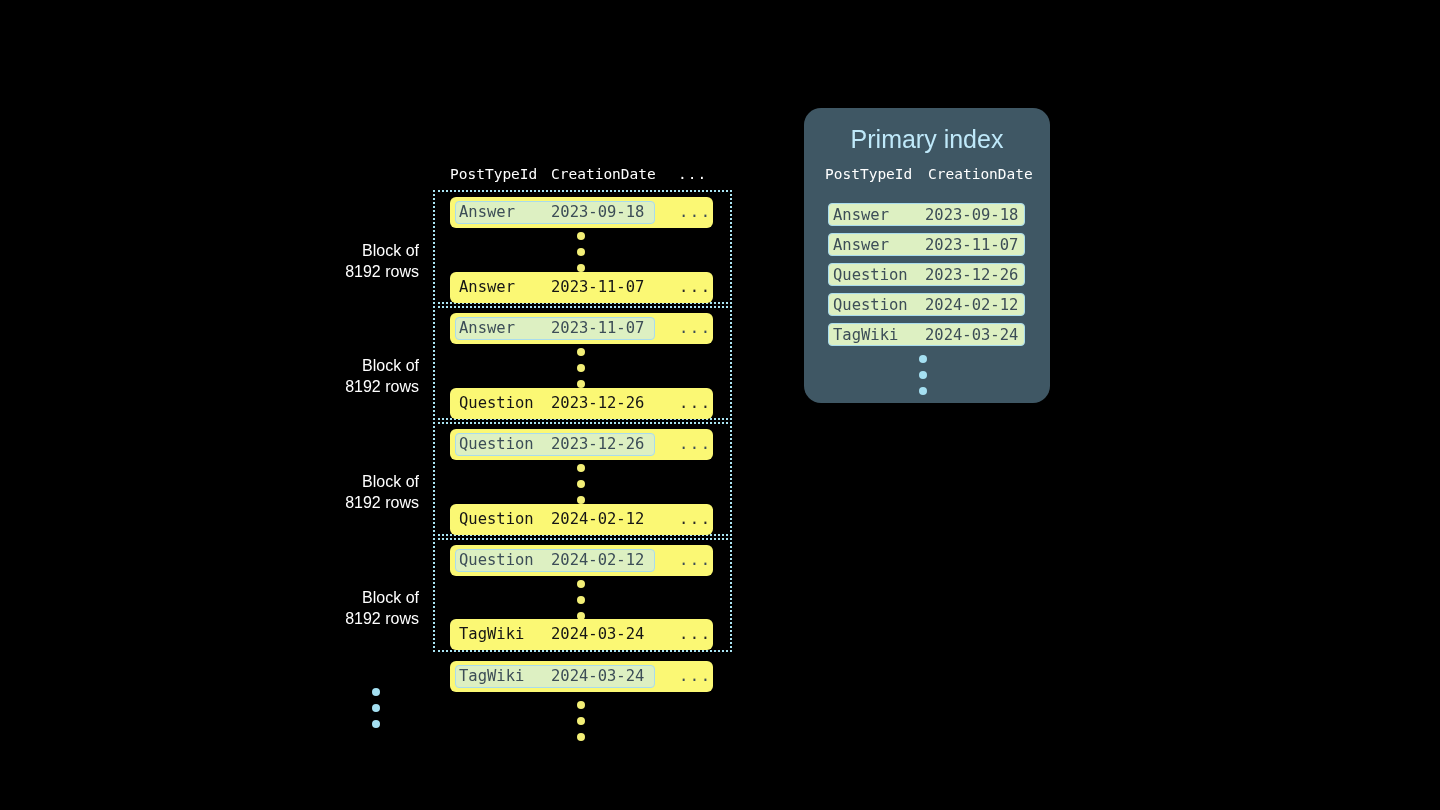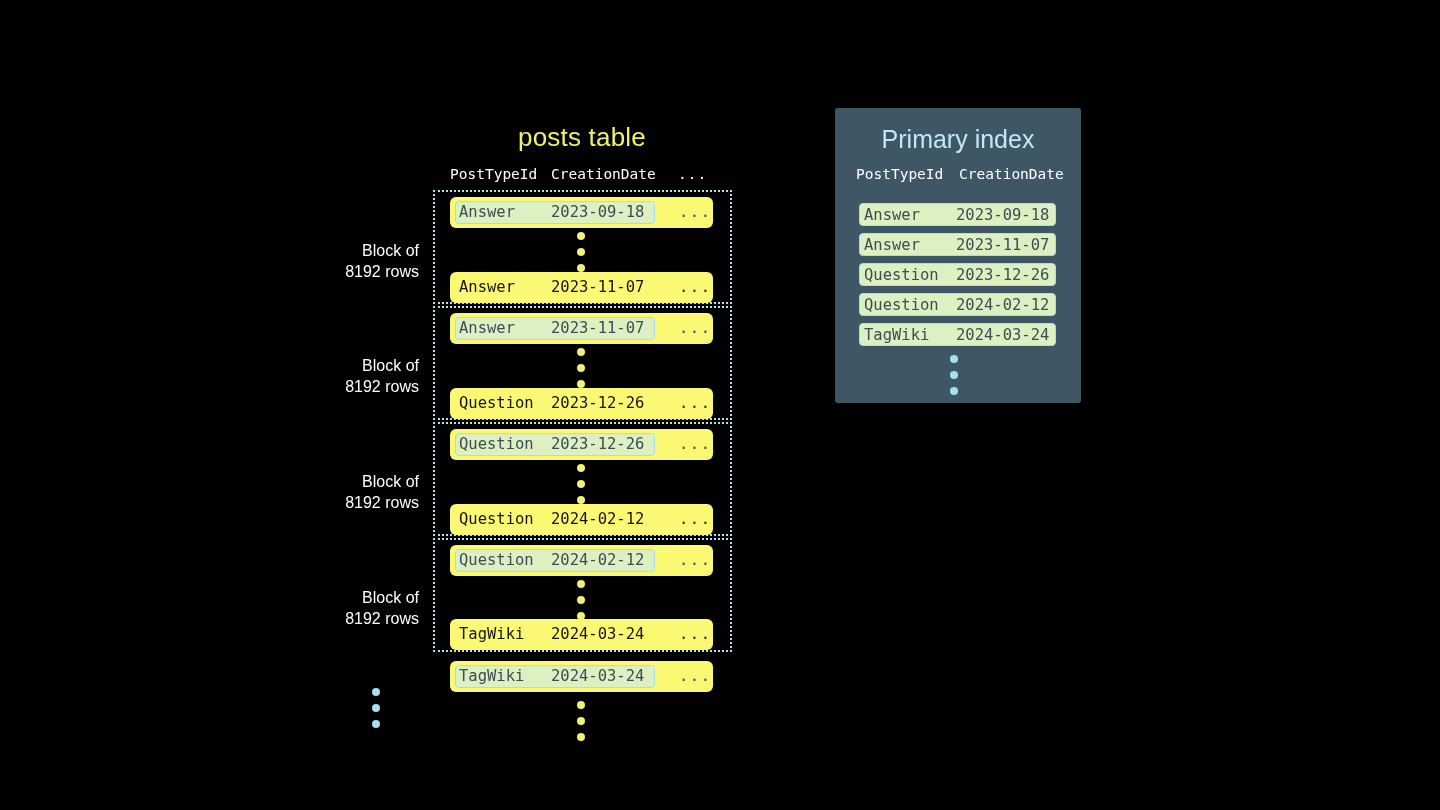--- a/index.html
+++ b/index.html
@@ -84,23 +84,23 @@
     display:block;width:8px;height:8px;border-radius:50%;
     background:#f3ef77;margin-bottom:8px;
   }
   .vdots i:last-child{margin-bottom:0;}
 
   
   .vdots-blue i{background:#a5e0f2;}
 
   
   .index-panel{
-    position:absolute;left:835px;top:108px;width:246px;height:295px;
+    position:absolute;left:804px;top:108px;width:246px;height:295px;
     background:#3f5764;
-    border-radius:3px;
+    border-radius:17px;
   }
   .index-title{
     position:absolute;left:0;top:17px;width:246px;
     text-align:center;
     color:#bfe9fa;
     font-size:25px;
     white-space:nowrap;
   }
   .index-header{
     position:absolute;left:0;top:58px;width:246px;height:20px;
@@ -122,21 +122,20 @@
     color:#3c4d57;
   }
   .index-chip .type{position:absolute;left:4px;top:2px;white-space:nowrap;}
   .index-chip .date{position:absolute;left:96px;top:2px;white-space:nowrap;}
 </style>
 </head>
 <body>
 
 <div class="stage">
 
-  <div class="posts-title">posts table</div>
 
   <div class="posts-header">
     <span class="c1">PostTypeId</span>
     <span class="c2">CreationDate</span>
     <span class="c3">...</span>
   </div>
 
   <div class="block" style="top:190px;height:114px;"></div>
   <div class="block-label" style="left:299px;top:240px;">
     <div>Block of</div>

